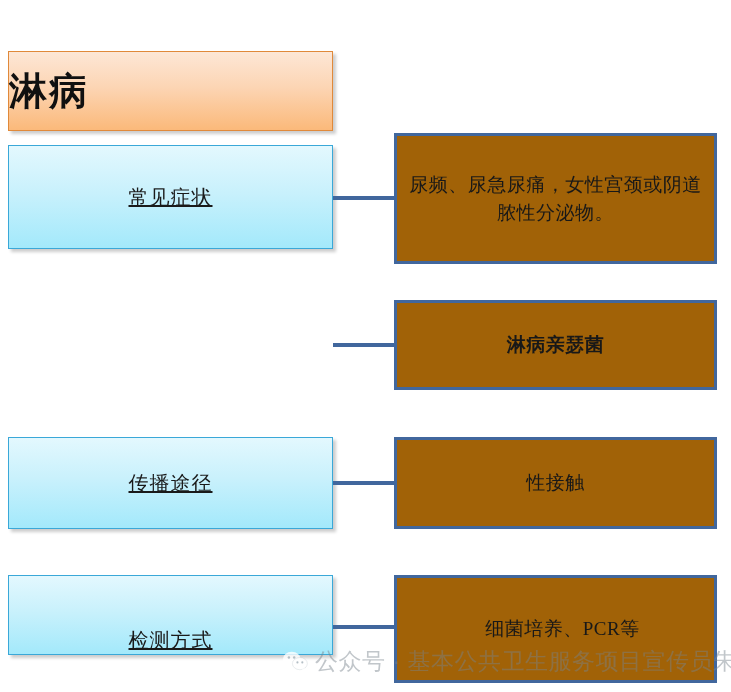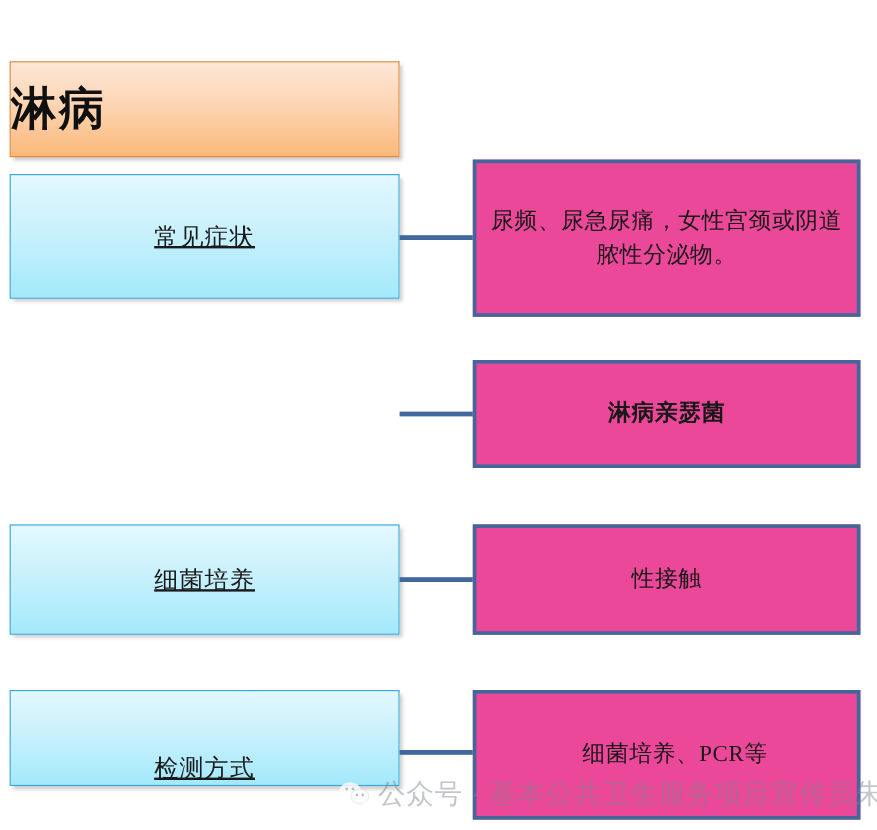--- a/index.html
+++ b/index.html
@@ -66,21 +66,21 @@
     text-decoration: underline;
   }
 
   
   .right-box {
     position: absolute;
     left: 394px;
     width: 323px;
     box-sizing: border-box;
     border: 3px solid #41679d;
-    background: #ec4899;
+    background: #a16207;
     display: flex;
     align-items: center;
     justify-content: center;
     padding: 0 6px;
   }
   .right-text {
     font-size: 19px;
     color: #181818;
     text-align: center;
     line-height: 1.45;
@@ -152,21 +152,21 @@
   <div class="right-box rb1">
     <span class="right-text">尿频、尿急尿痛，女性宫颈或阴道脓性分泌物。</span>
   </div>
 
   <div class="connector cn2"></div>
   <div class="right-box rb2">
     <span class="right-text">淋病亲瑟菌</span>
   </div>
 
   <div class="left-box lb3">
-    <span class="left-label">细菌培养</span>
+    <span class="left-label">传播途径</span>
   </div>
   <div class="connector cn3"></div>
   <div class="right-box rb3">
     <span class="right-text">性接触</span>
   </div>
 
   <div class="left-box lb4">
     <span class="left-label">检测方式</span>
   </div>
   <div class="connector cn4"></div>

